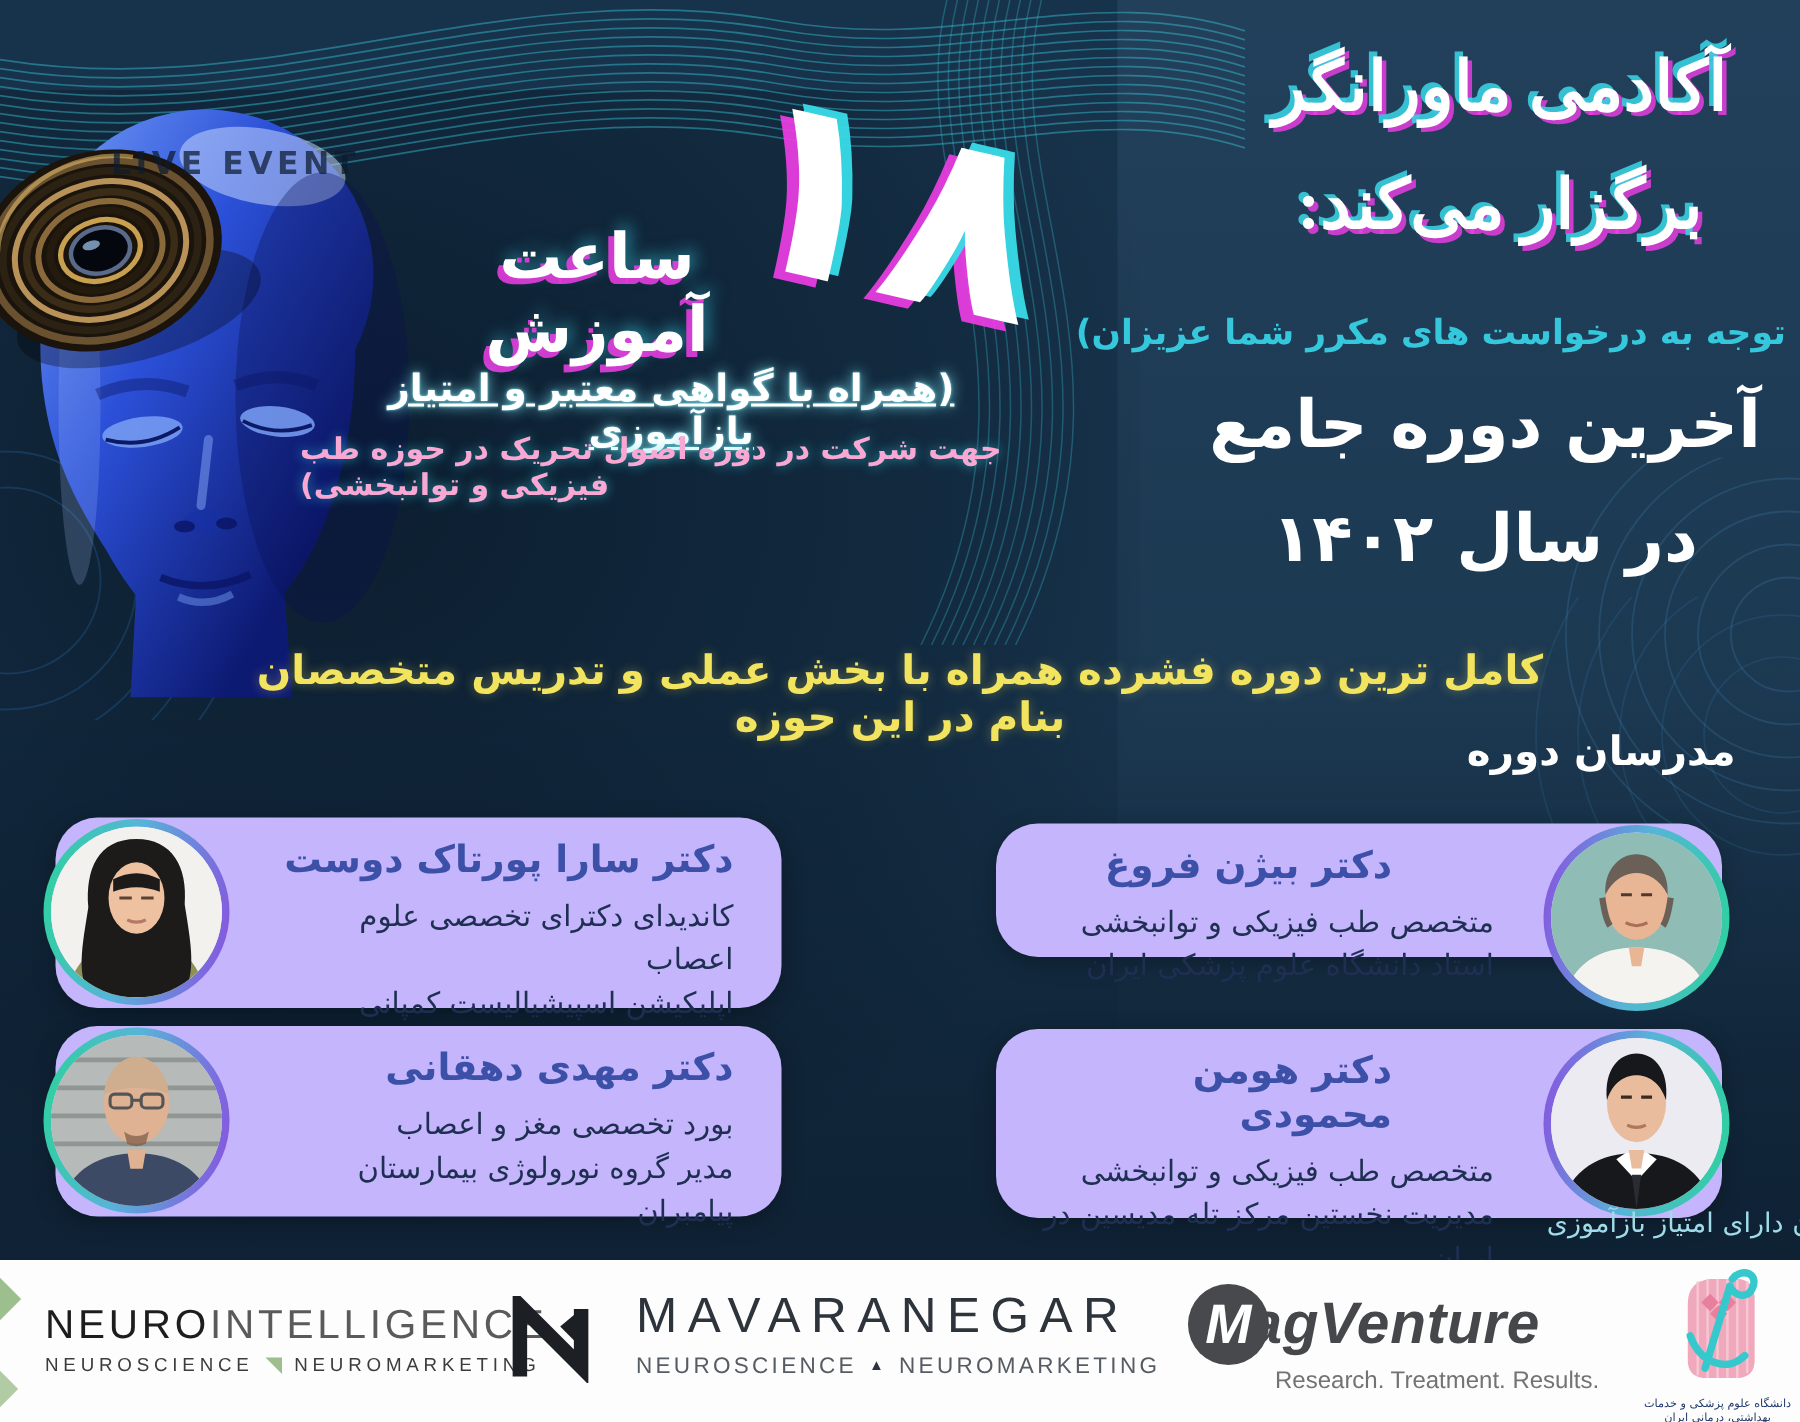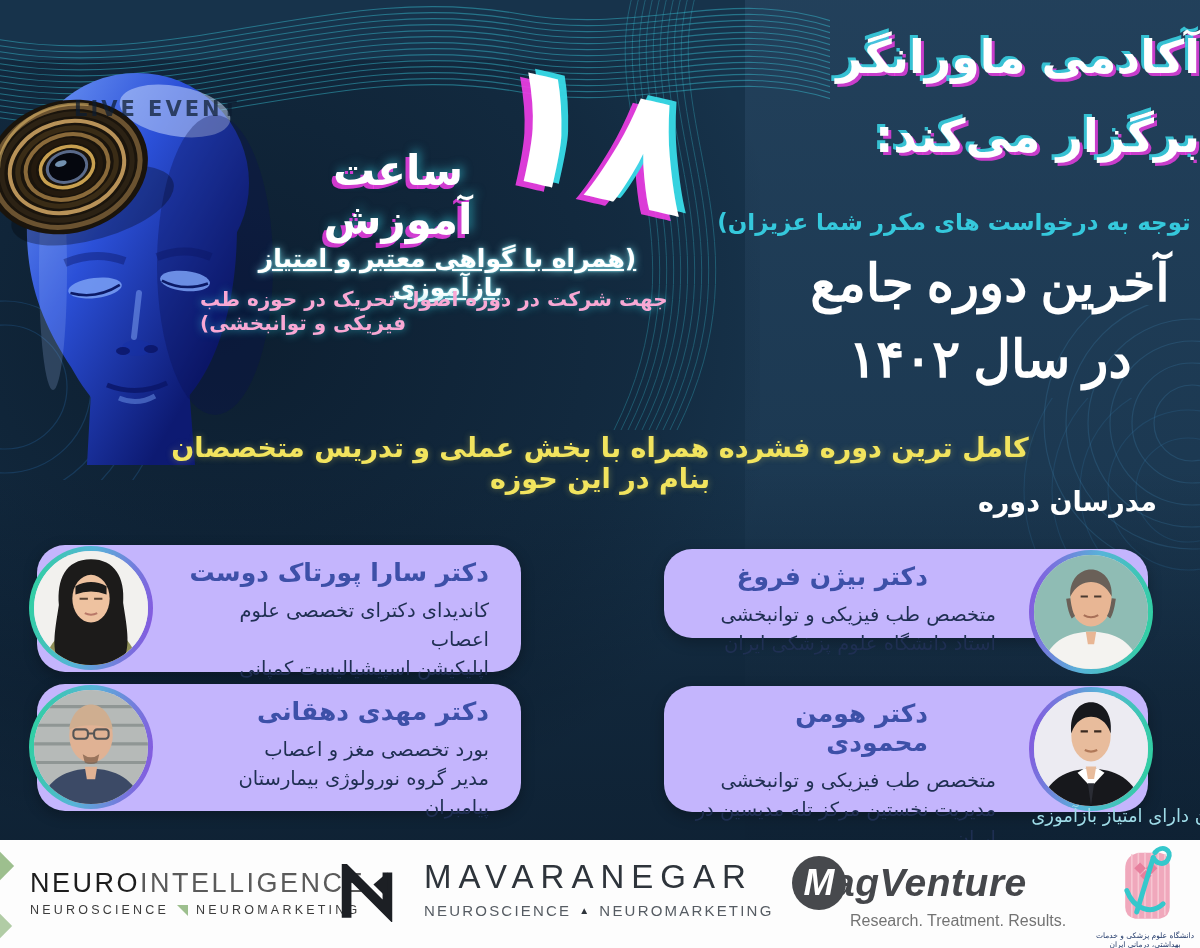--- a/index.html
+++ b/index.html
@@ -25,32 +25,33 @@
     pointer-events:none;
   }
   .decor{ position:absolute; pointer-events:none; }
 
   
   .live-event{
     position:absolute; left:30px; top:97px; font-size:21px; letter-spacing:3px;
     color:#0c1c30; opacity:.72; font-weight:bold; z-index:6;margin-left:44px;
   }
   .academy-title{
-    position:absolute; left:800px; top:18px; width:400px; 
+    position:absolute; left:800px; top:18px; width:400px; text-align:center;
     direction:rtl; color:#fff; font-weight:bold; font-size:46px; line-height:79px;
     text-shadow:-3px -3px 0 rgba(56,207,224,.9), 3px 3px 0 rgba(242,61,232,.8);
     z-index:5;
+    font-family:Liberation Serif, serif;
   }
   .request-note{
     position:absolute; right:-16px; top:209px; direction:rtl; white-space:nowrap;
     color:#35c8dc; font-size:23px; font-weight:bold; z-index:5;
   }
   .course-title{
     position:absolute; left:780px; top:246px; width:420px; text-align:center;
-    direction:rtl; color:#fff; font-weight:bold; font-size:52px; line-height:76px; z-index:5;font-family:Liberation Serif, serif;
+    direction:rtl; color:#fff; font-weight:bold; font-size:44px; line-height:76px; z-index:5;
   }
   .hours-number{
     position:absolute; left:492px; top:36px; width:190px; text-align:center;
     direction:rtl; color:#fff; font-weight:bold; font-size:168px; line-height:200px;
     transform:rotate(13deg);
     text-shadow:6px -5px 0 rgba(56,219,232,.95), -7px 6px 0 rgba(242,61,232,.9);
     z-index:5;
   }
   .hours-label{
     position:absolute; left:268px; top:146px; width:260px; text-align:center;

